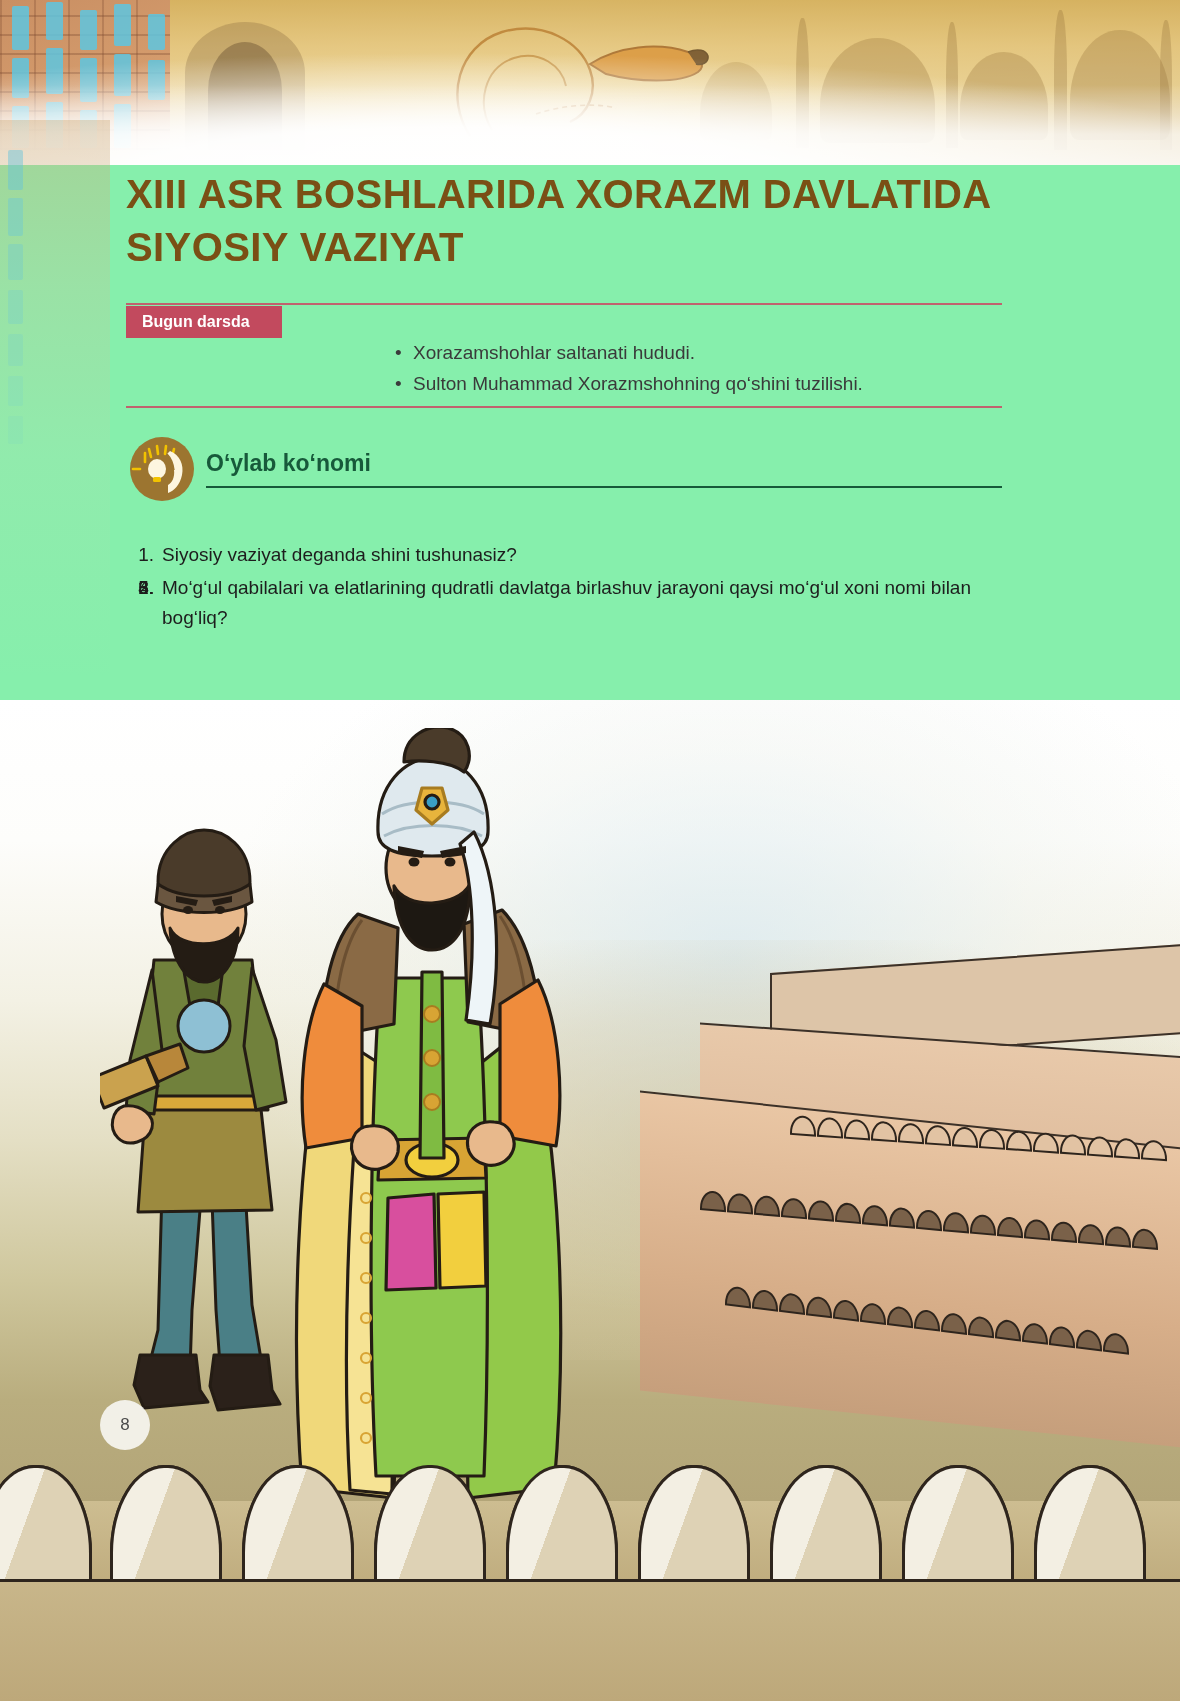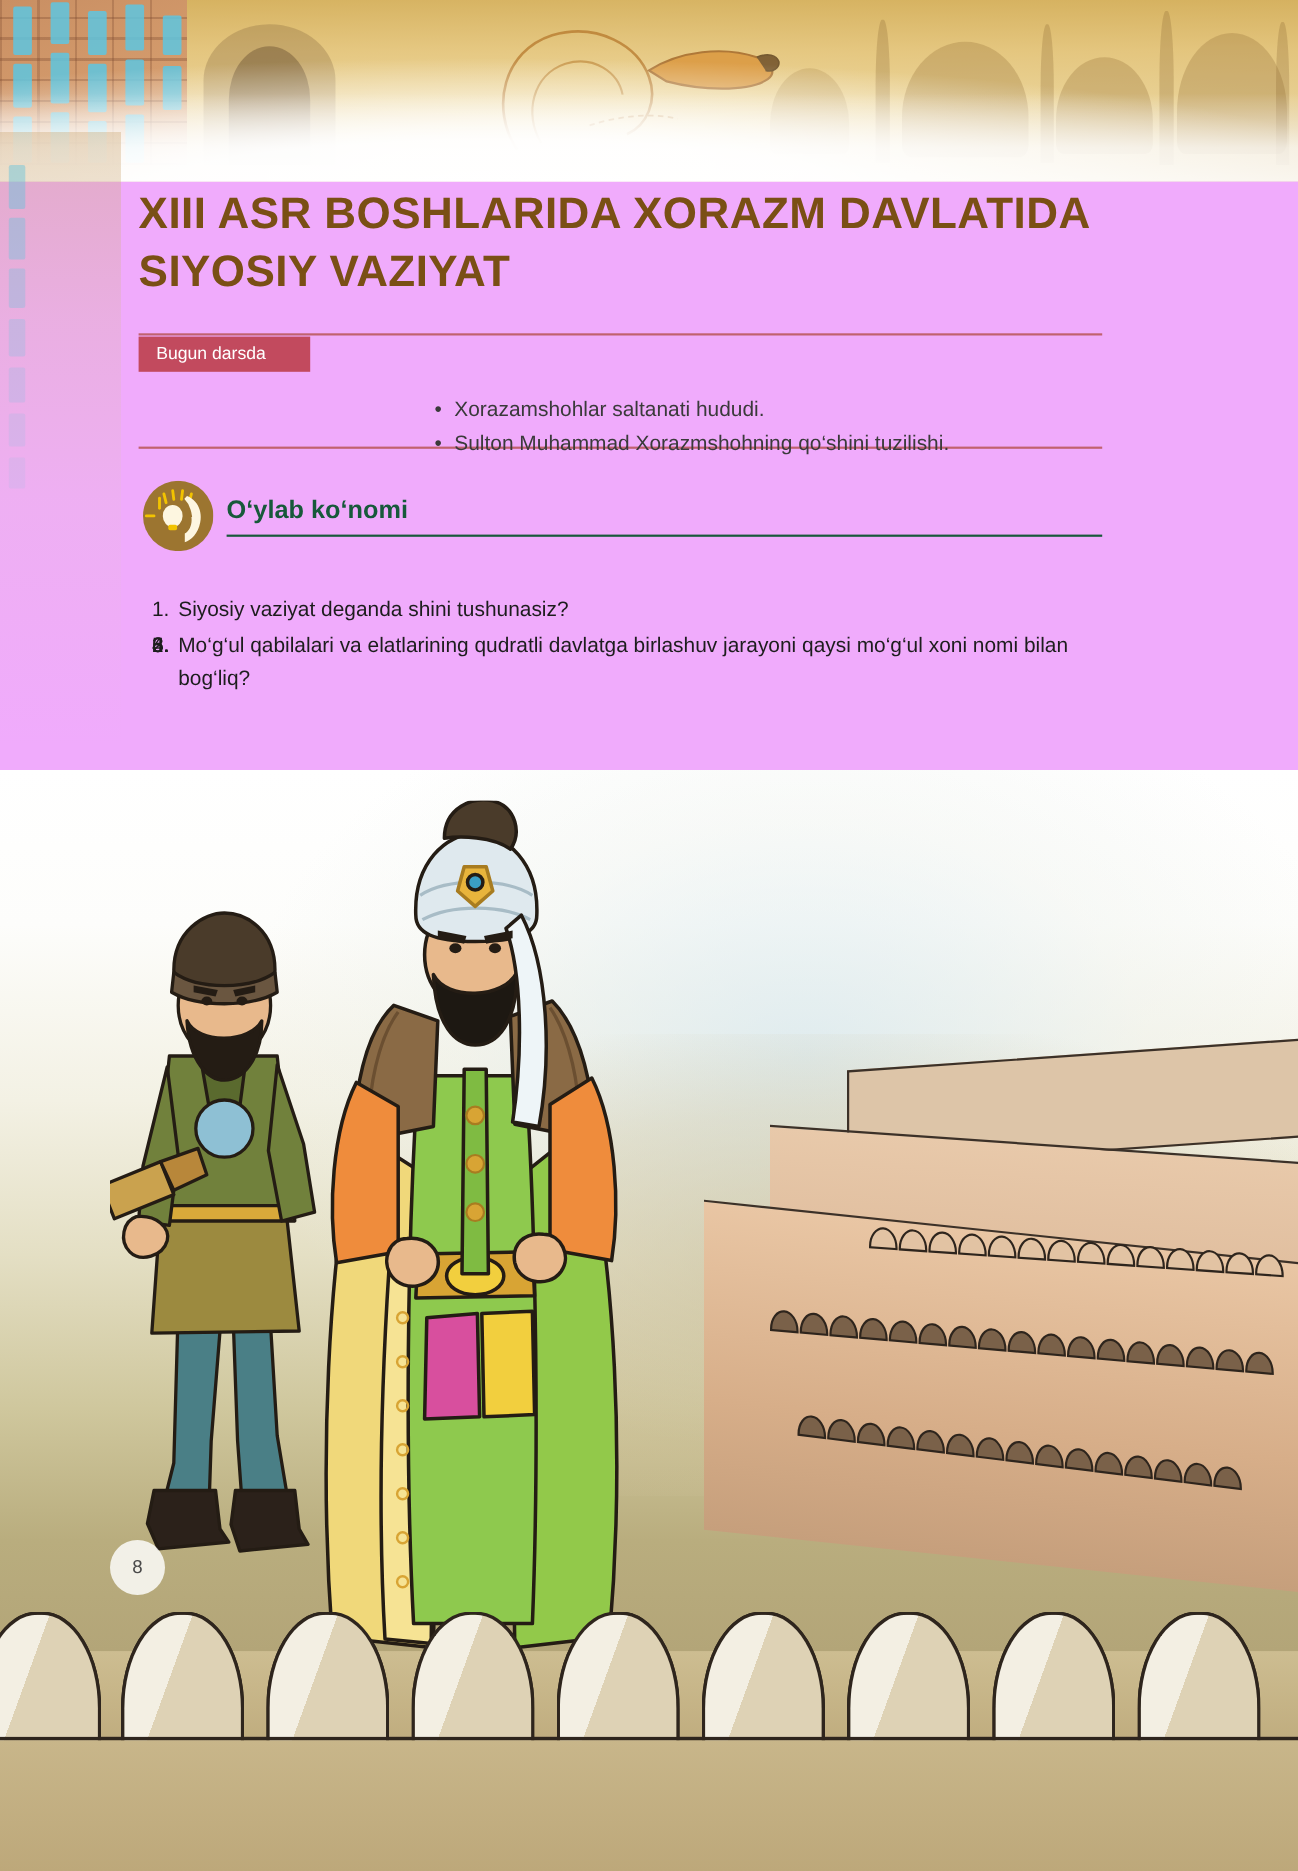--- a/index.html
+++ b/index.html
@@ -9,21 +9,21 @@
     height: 1701px;
     font-family: "Liberation Sans", sans-serif;
     background: #ffffff;
     overflow: hidden;
     position: relative;
   }
 
   .page {
     position: absolute;
     inset: 0;
-    background: #f0abfc;
+    background: #86efac;
     overflow: hidden;
   }
 
   
   .header-band {
     position: absolute;
     top: 0; left: 0;
     width: 1180px;
     height: 165px;
     overflow: hidden;
@@ -167,35 +167,34 @@
     width: 876px; height: 2px;
     background: #c0626e;
   }
   .badge {
     position: absolute;
     left: 126px; top: 306px;
     width: 156px; height: 32px;
     background: #c24a5e;
     color: #ffffff;
     font-size: 16px;
-    font-weight: normal;
+    font-weight: bold;
     display: flex;
     align-items: center;
     padding-left: 16px;
   }
 
   
   .bullets {
     position: absolute;
     left: 393px; top: 338px;
     width: 610px;
     font-size: 19px;
     color: #3a3a3a;
     line-height: 1.62;
-    margin-top: 20px;
   }
   .bullets li { list-style: none; position: relative; padding-left: 20px; }
   .bullets li::before {
     content: "•";
     position: absolute;
     left: 2px; top: 0;
     color: #3a3a3a;
     font-size: 19px;
   }
 

